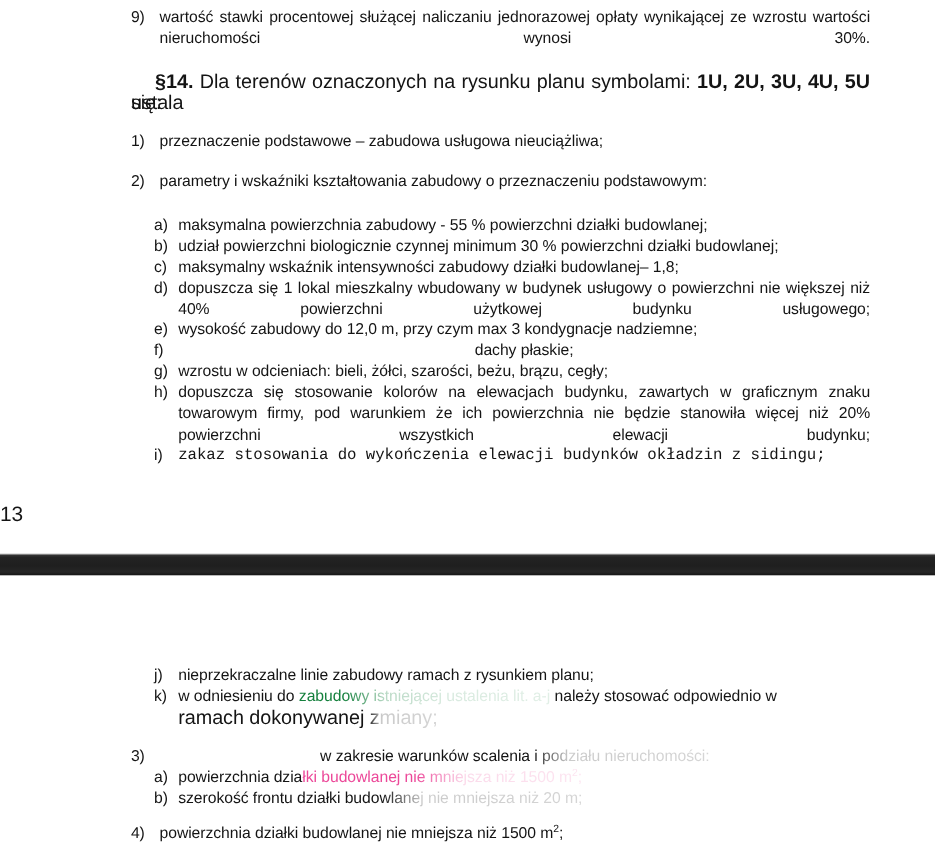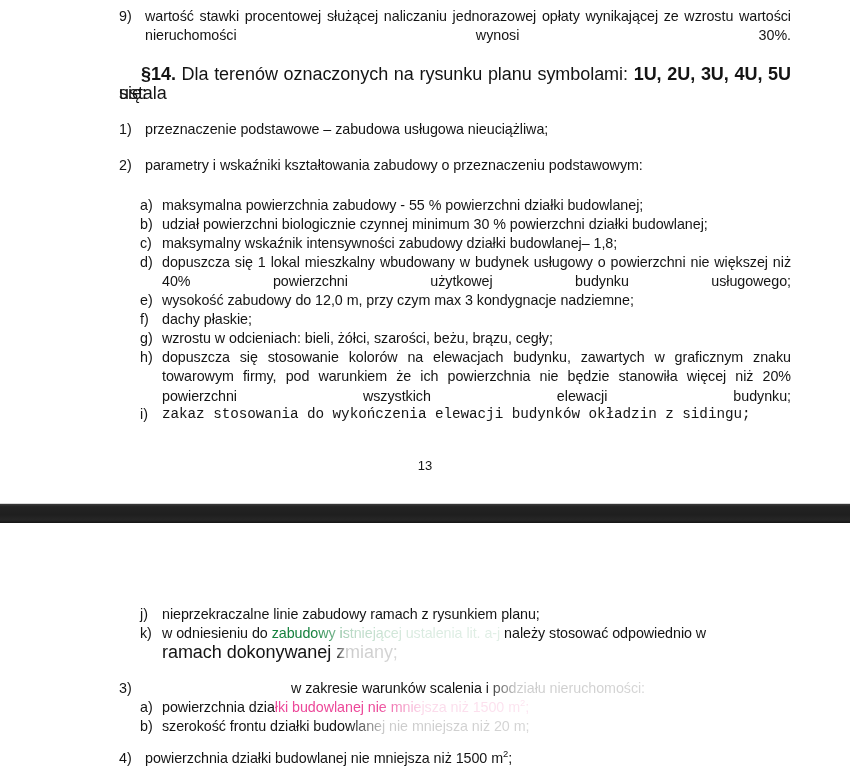--- a/index.html
+++ b/index.html
@@ -69,22 +69,22 @@
   sup {
     font-size: 0.66em;
     vertical-align: super;
     line-height: 0;
   }
 
   
   .page-number {
     position: absolute;
     width: 850px;
-    text-align: center;
-    font-size: 13px;
+    text-align: left;
+    font-size: 19px;
     color: #141414;
   }
   .scan-band {
     position: absolute;
     left: 0;
     width: 850px;
     background: linear-gradient(
       to bottom,
       #3a3a3a 0%,
       #232323 14%,
@@ -193,21 +193,21 @@
       <span class="body">dopuszcza się 1 lokal mieszkalny wbudowany w budynek usługowy o powierzchni nie większej niż 40% powierzchni użytkowej budynku usługowego;</span>
     </div>
 
     <div class="li letter" style="left:140px; top:291px; width:651px;">
       <span class="marker">e)</span>
       <span class="body" style="text-align:left;">wysokość zabudowy do 12,0 m, przy czym max 3 kondygnacje nadziemne;</span>
     </div>
 
     <div class="li letter" style="left:140px; top:310px; width:651px;">
       <span class="marker">f)</span>
-      <span class="body" style="text-align:left;">dachy płaskie;</span>
+      <span class="body" style="text-align:center;">dachy płaskie;</span>
     </div>
 
     <div class="li letter" style="left:140px; top:329px; width:651px;">
       <span class="marker">g)</span>
       <span class="body" style="text-align:left;">wzrostu w odcieniach: bieli, żółci, szarości, beżu, brązu, cegły;</span>
     </div>
 
     <div class="li letter justify-all" style="left:140px; top:348px; width:651px;">
       <span class="marker">h)</span>
       <span class="body">dopuszcza się stosowanie kolorów na elewacjach budynku, zawartych w graficznym znaku towarowym firmy, pod warunkiem że ich powierzchnia nie będzie stanowiła więcej niż 20% powierzchni wszystkich elewacji budynku;</span>

